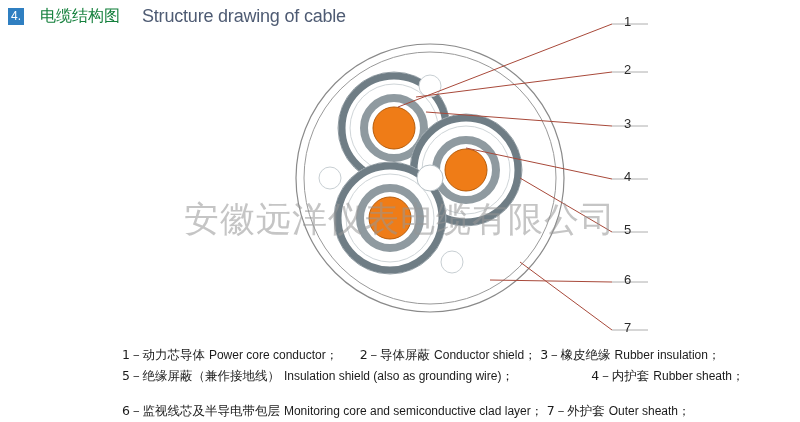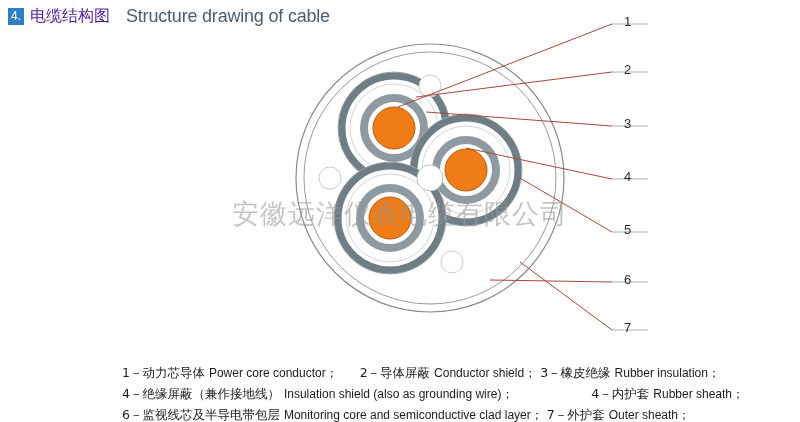--- a/index.html
+++ b/index.html
@@ -26,48 +26,48 @@
   #badge {
     background: #2f7fc1;
     color: #ffffff;
     font-size: 12px;
     line-height: 1;
     padding: 2px 3px 3px 3px;
     font-family: "Liberation Sans", sans-serif;
   }
   #title-cn {
     font-size: 16px;
-    color: #4c1d95;
+    color: #15803d;
     font-family: "DejaVu Sans", sans-serif;
     letter-spacing: 0px;
-    margin-left: 2px;
+    margin-left: 12px;
   }
   #title-en {
     font-size: 18px;
     color: #4e5b73;
     font-family: "Liberation Sans", sans-serif;
-    margin-left: 12px;
+    margin-left: 18px;
     letter-spacing: -0.2px;
   }
   
   #diagram {
     position: absolute;
     left: 0;
     top: 0;
     width: 800px;
     height: 345px;
   }
   
   #watermark {
     position: absolute;
     left: 0;
     top: 196px;
     width: 800px;
     text-align: center;
-    font-size: 27px;
+    font-size: 35px;
     color: rgba(150,150,150,0.55);
     font-family: "DejaVu Sans", sans-serif;
     letter-spacing: 1px;
     pointer-events: none;
   }
   
   .callout-num {
     position: absolute;
     font-size: 13px;
     color: #2b2b2b;
@@ -79,25 +79,24 @@
     left: 0;
     top: 344px;
     width: 800px;
   }
   .legend-line {
     font-size: 12.5px;
     color: #1b1b1b;
     font-family: "DejaVu Sans", sans-serif;
     white-space: nowrap;
     line-height: 21px;
-    margin-top: 18px;
   }
   #legend-line-1 { position: absolute; left: 122px; top: 0px; }
   #legend-line-2 { position: absolute; left: 122px; top: 21px; }
-  #legend-line-3 { position: absolute; left: 122px; top: 42px; }
+  #legend-line-3 { position: absolute; left: 122px; top: 56px; }
   .en { font-family: "Liberation Sans", sans-serif; font-size: 12px; }
   .gap-sm { display:inline-block; width: 14px; }
   .gap-lg { display:inline-block; width: 70px; }
 </style>
 </head>
 <body>
 
 <div id="header">
   <span id="badge">4.</span>
   <span id="title-cn">电缆结构图</span>
@@ -176,21 +175,21 @@
   <div class="legend-line" id="legend-line-1">
     <span>1－动力芯导体</span>
     <span class="en">Power core conductor；</span>
     <span class="gap-sm"></span>
     <span>2－导体屏蔽</span>
     <span class="en">Conductor shield；</span>
     <span>3－橡皮绝缘</span>
     <span class="en">Rubber insulation；</span>
   </div>
   <div class="legend-line" id="legend-line-2">
-    <span>4－绝缘屏蔽（兼作接地线）</span>
+    <span>5－绝缘屏蔽（兼作接地线）</span>
     <span class="en">Insulation shield (also as grounding wire)；</span>
     <span class="gap-lg"></span>
     <span>4－内护套</span>
     <span class="en">Rubber sheath；</span>
   </div>
   <div class="legend-line" id="legend-line-3">
     <span>6－监视线芯及半导电带包层</span>
     <span class="en">Monitoring core and semiconductive clad layer；</span>
     <span>7－外护套</span>
     <span class="en">Outer sheath；</span>

